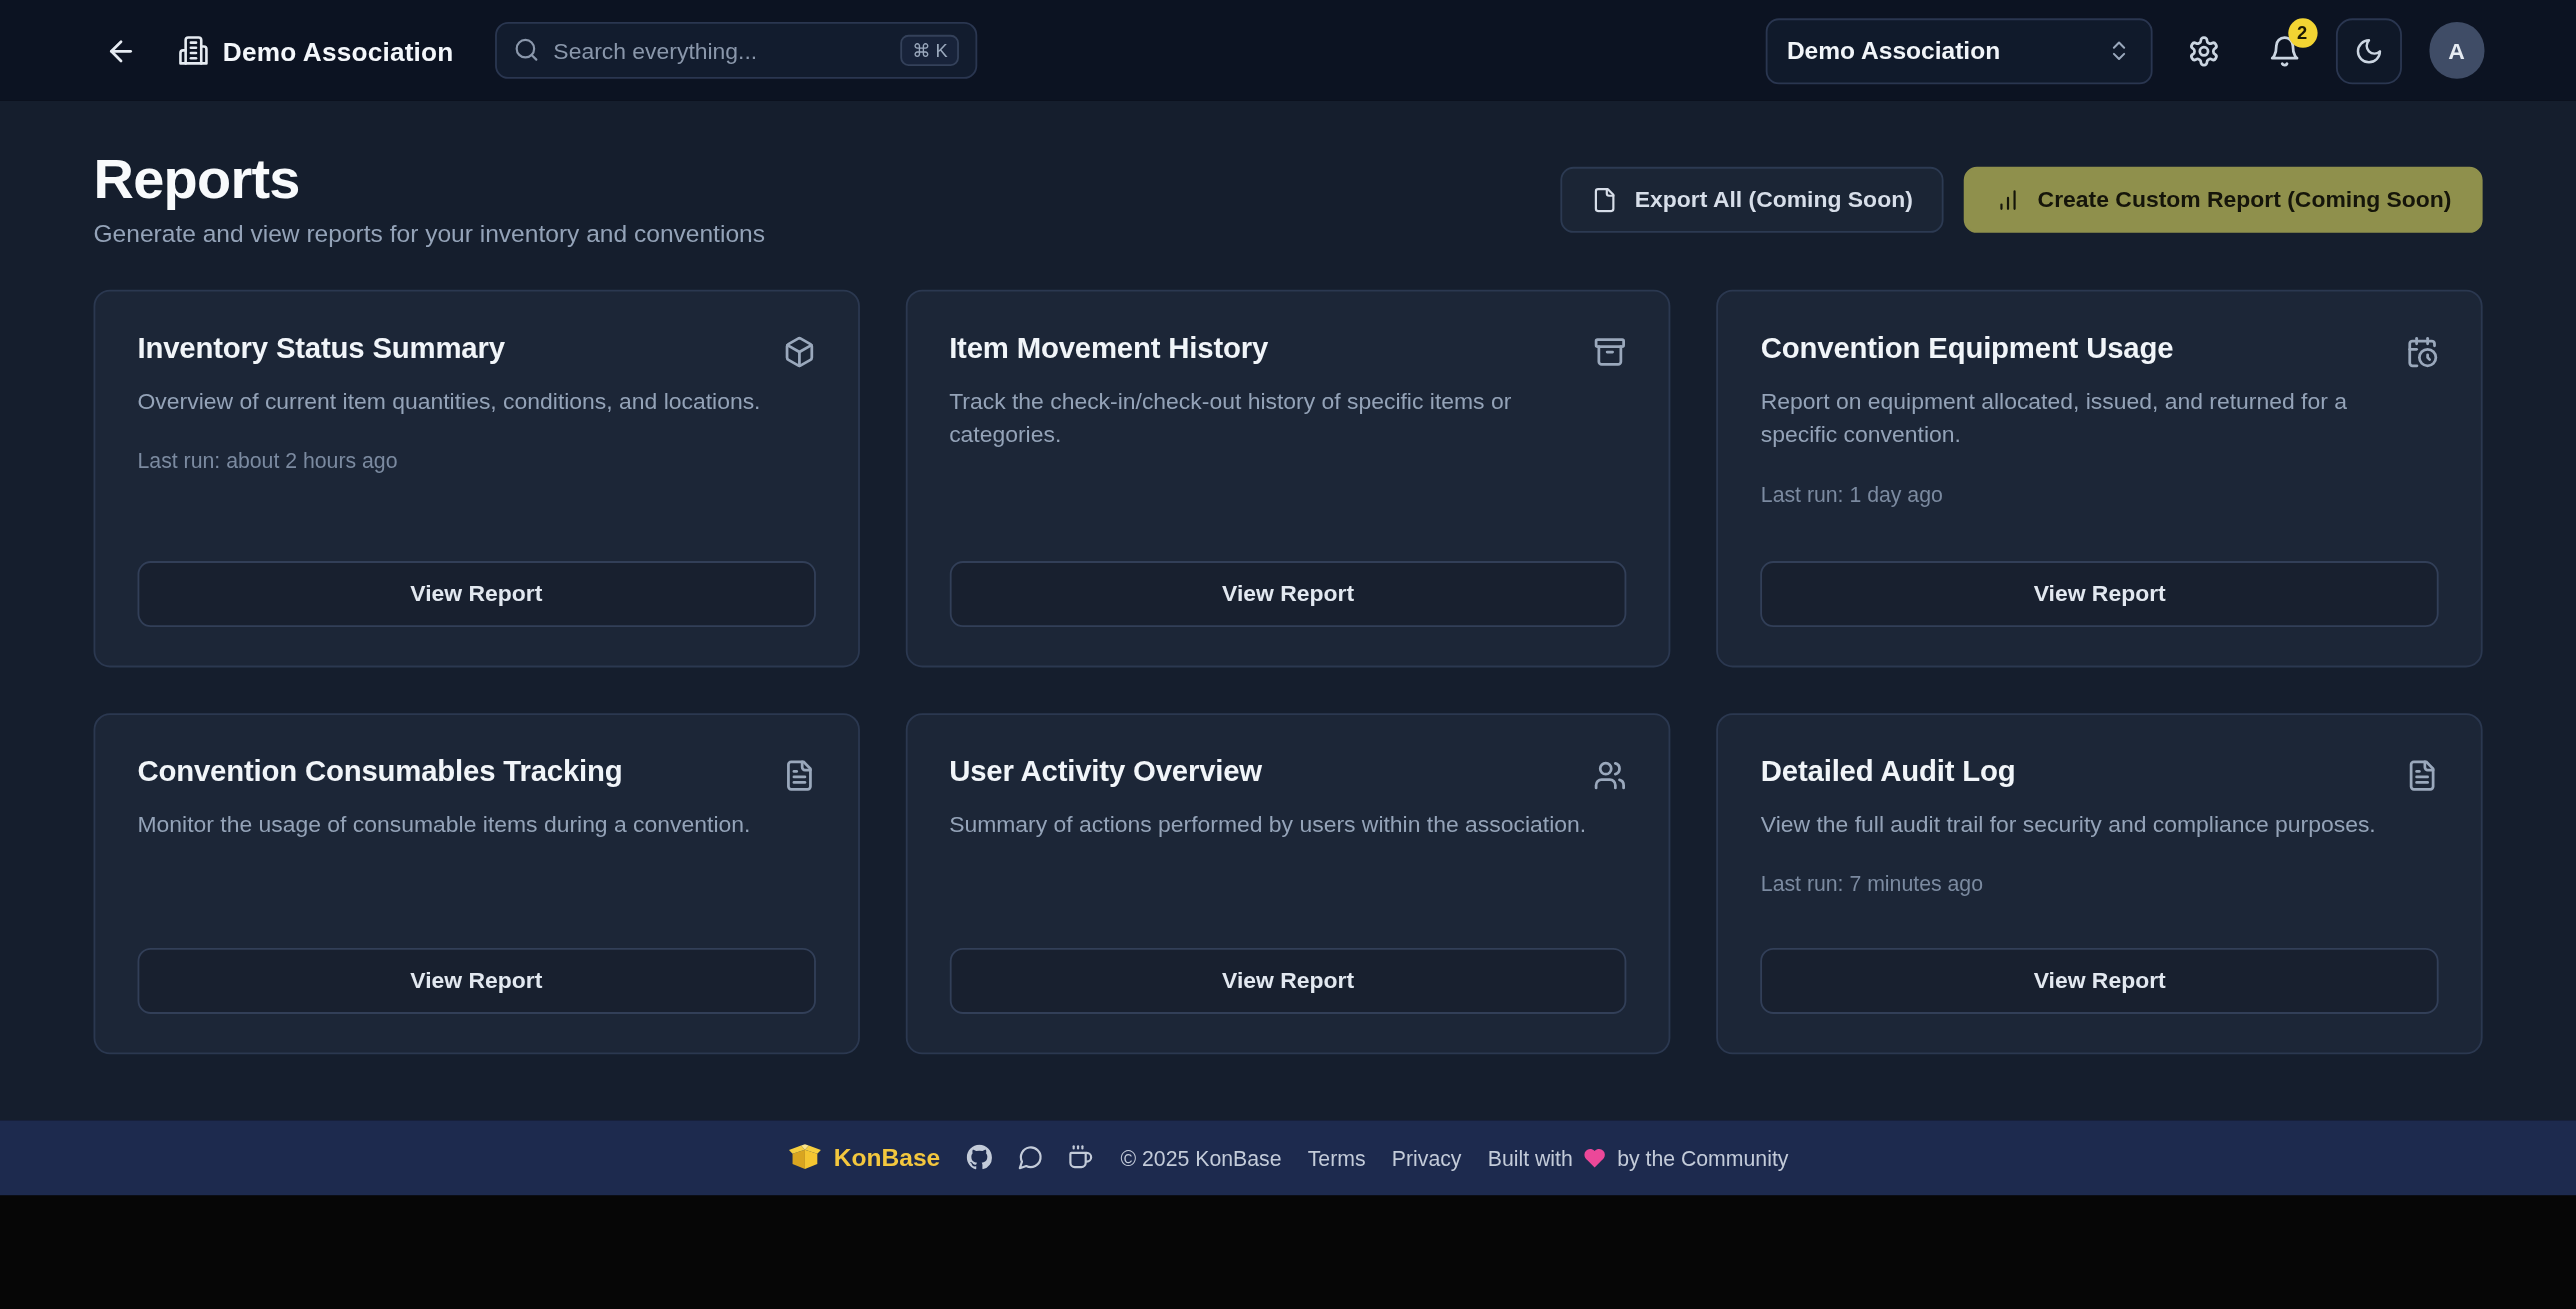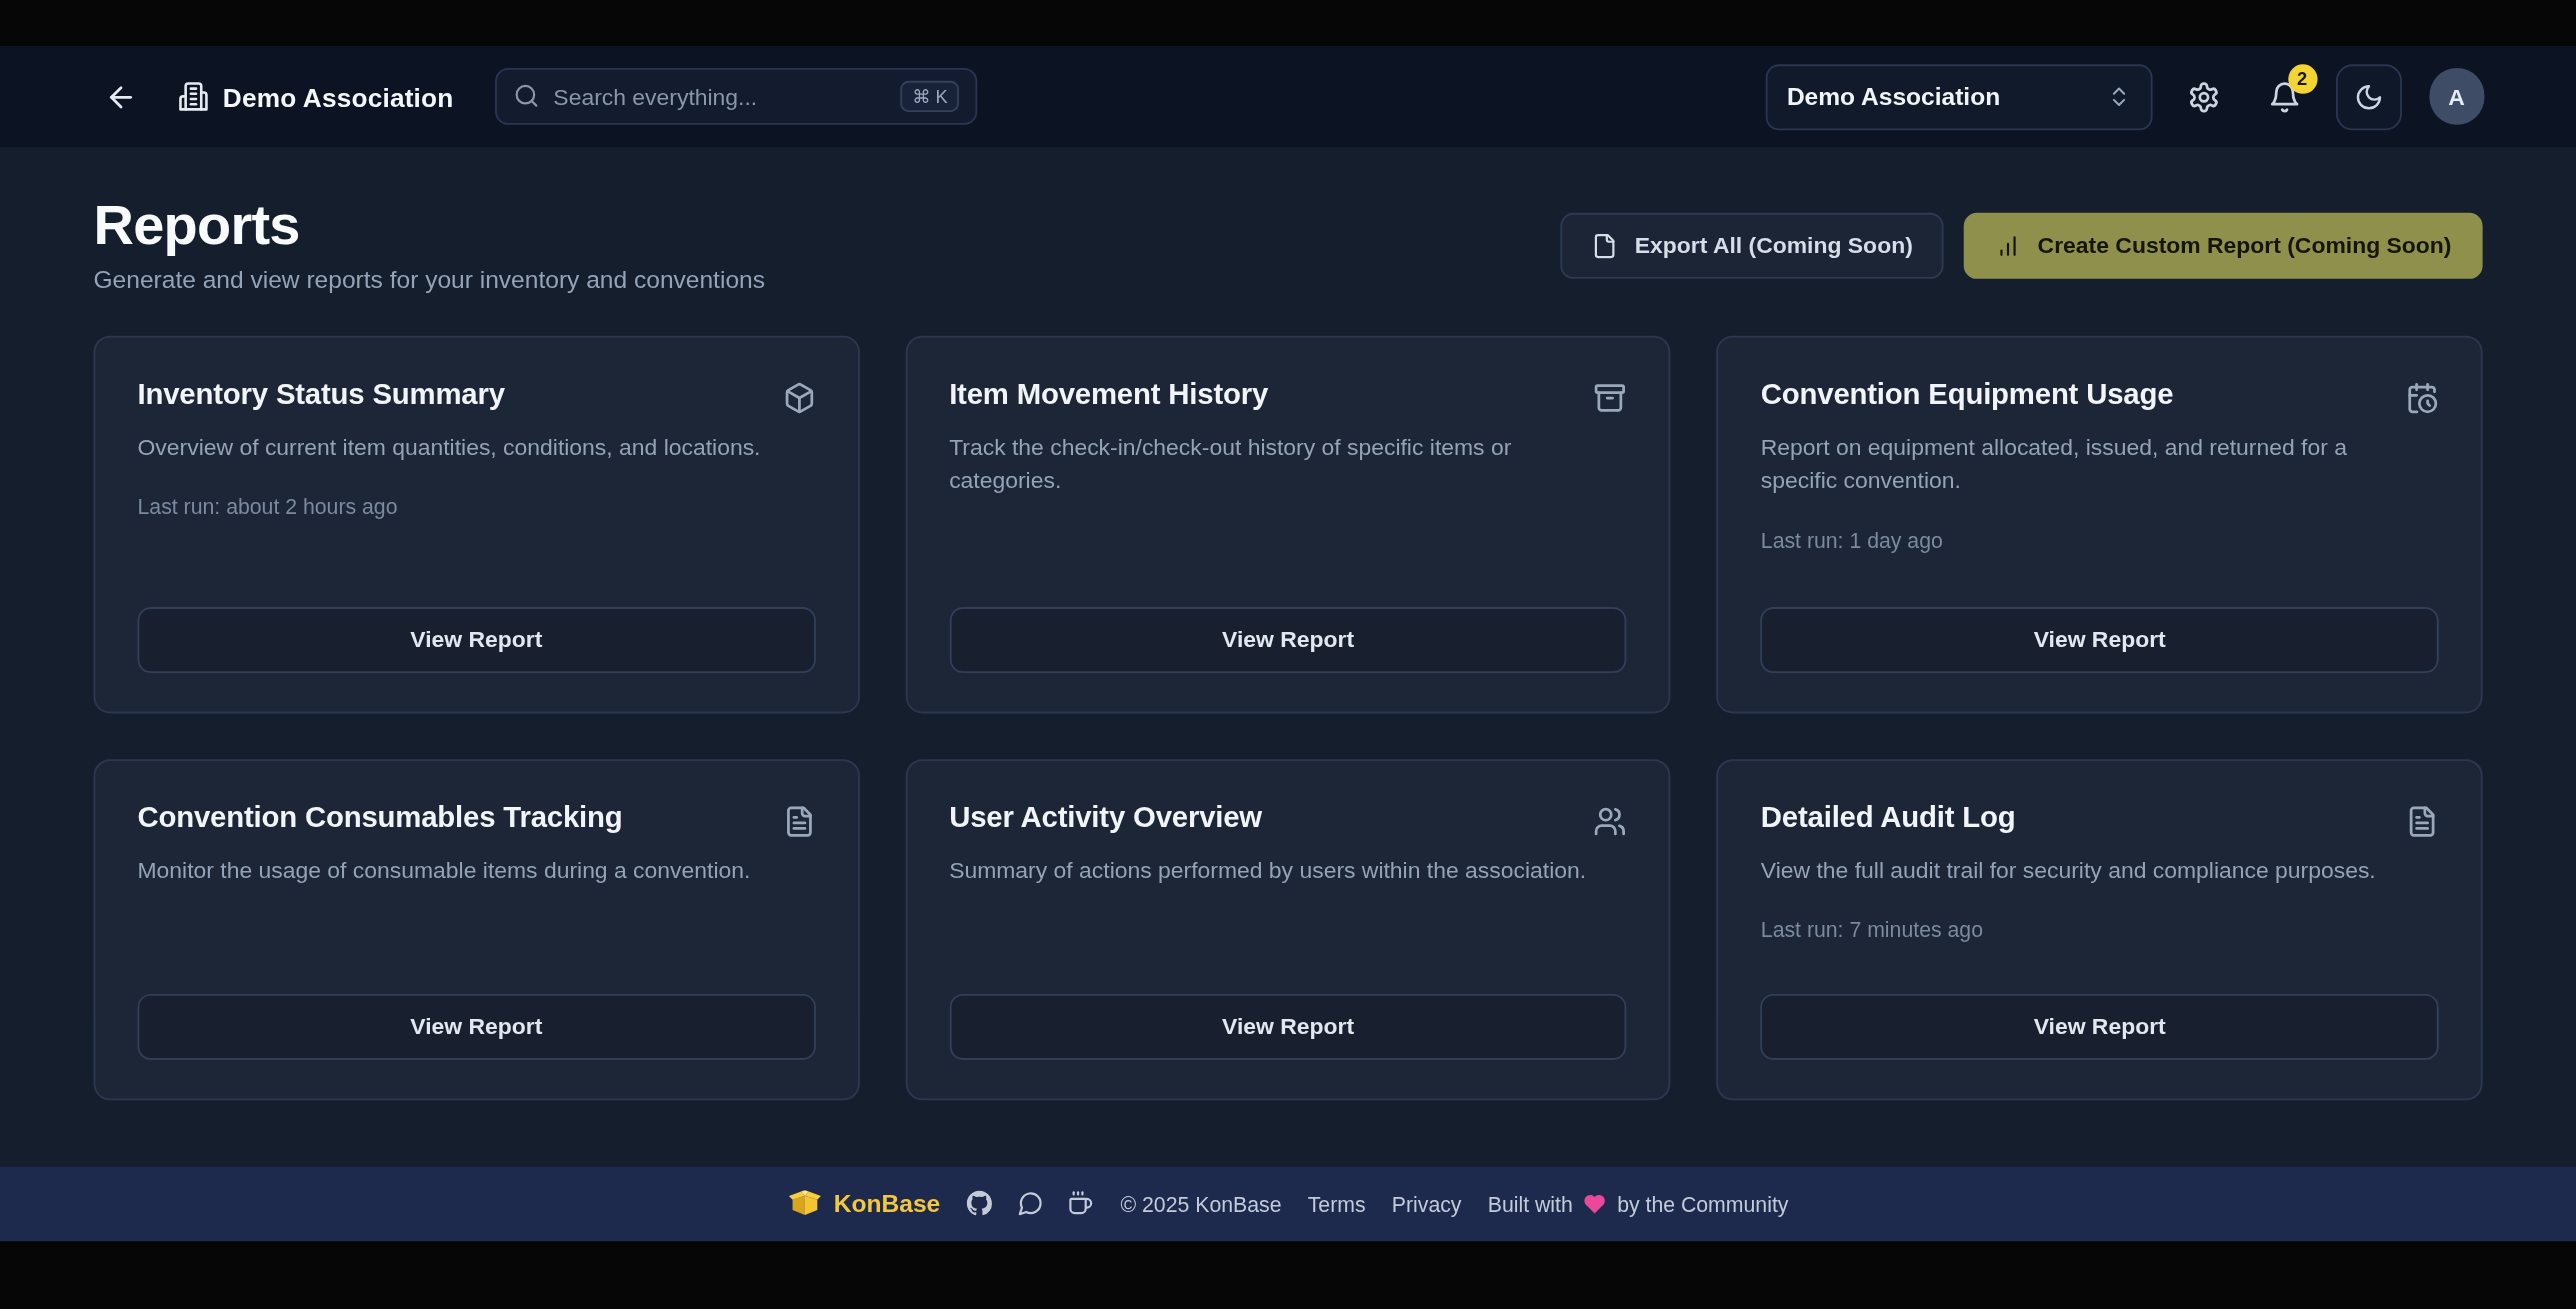--- a/index.html
+++ b/index.html
@@ -1,18 +1,18 @@
 <!DOCTYPE html>
 <html style="font-size:14.3px"><head>
 <meta charset="utf-8">
 <style>
   * { margin:0; padding:0; box-sizing:border-box; }
   html,body { width:2576px; height:1310px; background:#060606; }
   body { font-family:"Liberation Sans", sans-serif; }
-  .viewport { width:2576px; height:1252px; overflow:hidden; position:relative;margin-top:46px; }
+  .viewport { width:2576px; height:1252px; overflow:hidden; position:relative; }
   .scale { width:1405px; height:715px; transform:scale(1.83355); transform-origin:top left;
            display:flex; flex-direction:column; background:#060606; }
 
   svg.ic { fill:none; stroke:currentColor; stroke-width:2; stroke-linecap:round; stroke-linejoin:round; display:block; }
 
   
   .header { flex:0 0 55px; background:#0c1322; display:flex; align-items:center;
             padding:0 50px 0 57px; gap:0; }
   .back-btn { color:#e6ebf2; background:none; border:none; cursor:pointer; display:flex; }
   .brand-group { display:flex; align-items:center; gap:8px; margin-left:21.5px; color:#e6ebf2; }

